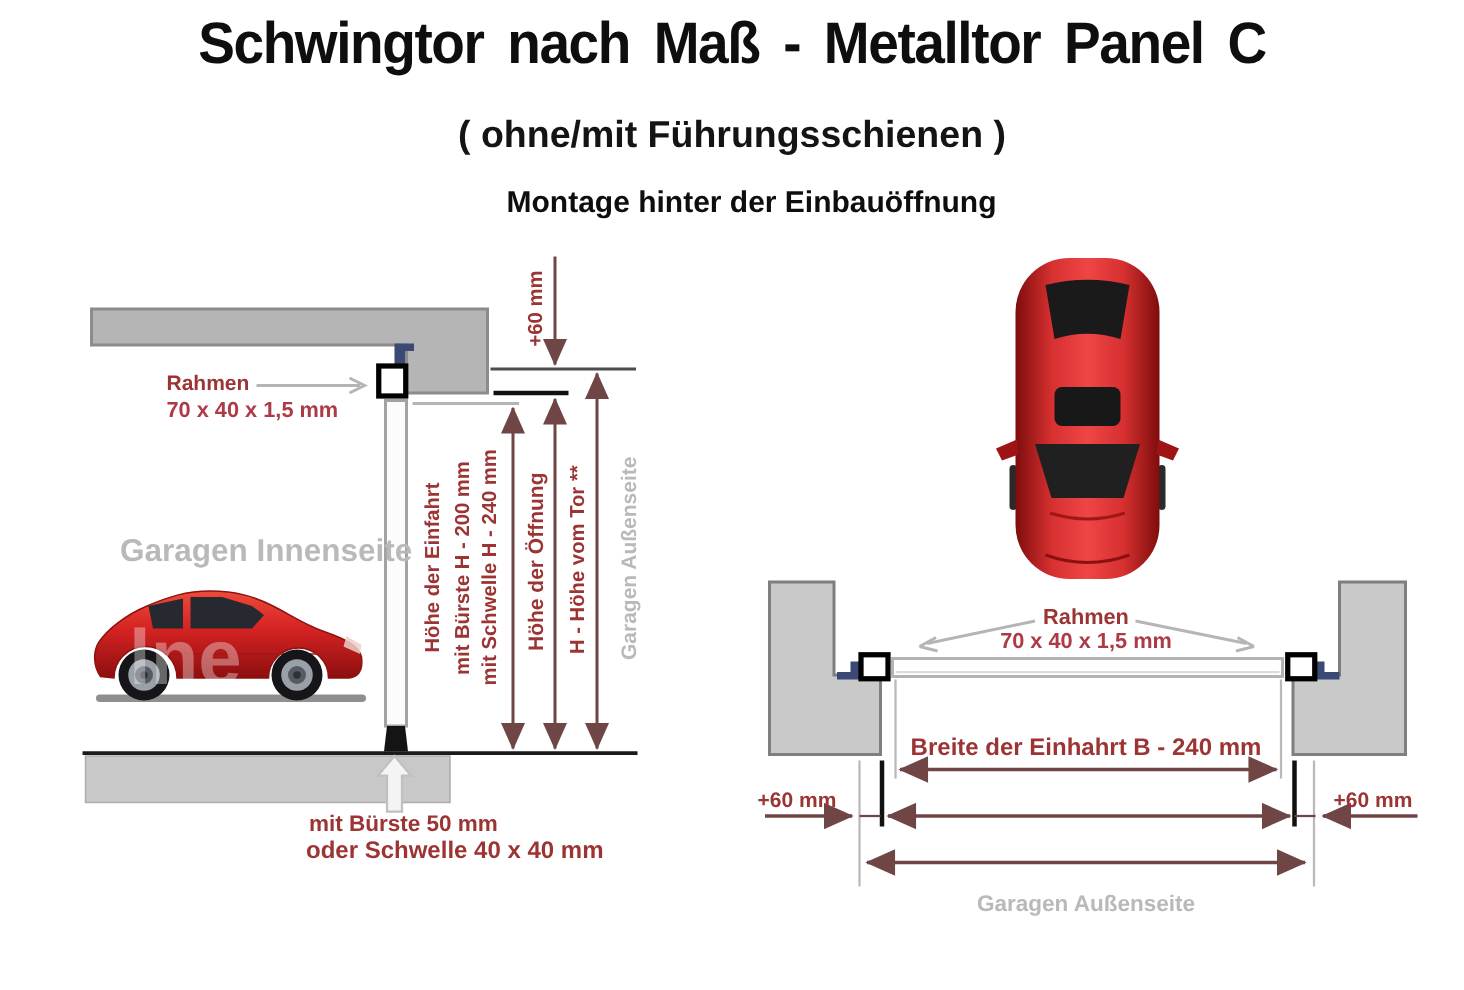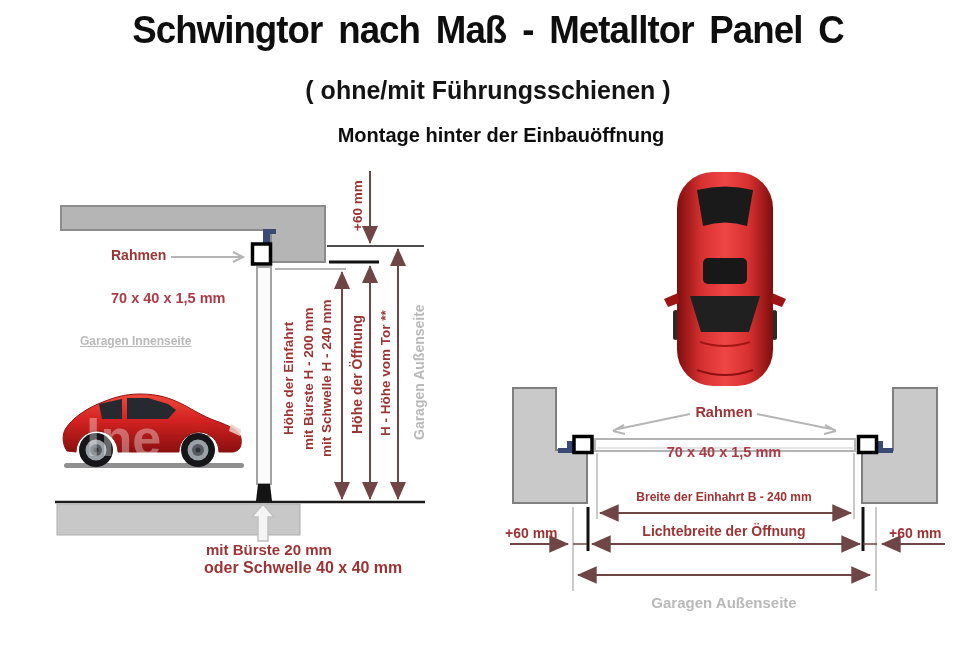--- a/index.html
+++ b/index.html
@@ -1,47 +1,47 @@
 <!DOCTYPE html>
 <html><head>
 <meta charset="utf-8">
 <style>
   html,body{margin:0;padding:0;background:#fff;}
   #page{position:relative;width:976px;height:660px;background:#fff;overflow:hidden;
         font-family:"Liberation Sans","DejaVu Sans",sans-serif;}
   .abs{position:absolute;white-space:nowrap;}
   .b{font-weight:bold;}
   .red{color:#9c3434;}
-  .red2{color:#ad3a46;margin-top:24px;}
+  .red2{color:#ad3a46;}
   .gray{color:#b9b9b9;}
   .center{text-align:center;}
   .vtext{writing-mode:vertical-rl;transform:rotate(180deg);
          display:flex;align-items:center;justify-content:center;width:18px;}
   #title{top:8px;left:0;width:976px;font-size:39px;color:#0e0e0e;letter-spacing:-1px;
          word-spacing:7px;transform:scaleX(.94);transform-origin:center;}
   #subtitle{top:76px;left:0;width:976px;font-size:25px;color:#141414;}
   #note{top:124px;left:13px;width:976px;font-size:20px;color:#0e0e0e;}
   #svgwrap{position:absolute;left:0;top:0;width:976px;height:660px;text-decoration:underline;}
   
   #rahmen1{left:111px;top:247px;font-size:14px;}
   #rahmen1size{left:111px;top:266px;font-size:14.5px;}
-  #garinnen{left:80px;top:334px;font-size:12px;text-decoration:underline;}
+  #garinnen{left:80px;top:356px;font-size:21px;}
   #mitbuerste{left:206px;top:541px;font-size:15px;}
   #oderschwelle{left:204px;top:559px;font-size:16px;}
   #v-einfahrt{left:279px;top:272px;height:213px;font-size:13.5px;}
   #v-buerste{left:299px;top:272px;height:213px;font-size:13.5px;}
   #v-schwelle{left:317px;top:272px;height:213px;font-size:13.5px;}
   #v-oeffnung{left:348px;top:270px;height:210px;font-size:14px;}
   #v-tor{left:376px;top:268px;height:210px;font-size:13.5px;}
   #v-garaussen{left:410px;top:270px;height:205px;font-size:14px;}
   #v-plus60{left:348px;top:170px;height:72px;font-size:13.5px;}
   
   #rahmen2{left:596px;top:404px;width:256px;font-size:14.5px;}
   #rahmen2size{left:596px;top:420px;width:256px;font-size:14.5px;}
-  #breite{left:559px;top:490px;width:330px;font-size:12px;}
+  #breite{left:559px;top:490px;width:330px;font-size:16px;}
   #licht{left:559px;top:523px;width:330px;font-size:14px;}
   #plus60L{left:505px;top:525px;font-size:14px;}
   #plus60R{left:889px;top:525px;font-size:14px;}
   #baussen{left:559px;top:551px;width:330px;font-size:14px;}
   #garaussen2{left:559px;top:594px;width:330px;font-size:15px;}
 </style>
 </head>
 <body>
 
 <div id="page">
@@ -172,24 +172,23 @@
   <div id="rahmen1" class="abs b red">Rahmen</div>
   <div id="rahmen1size" class="abs b red2">70 x 40 x 1,5 mm</div>
   <div id="garinnen" class="abs b gray">Garagen Innenseite</div>
   <div id="v-einfahrt" class="abs b red vtext">Höhe der Einfahrt</div>
   <div id="v-buerste" class="abs b red vtext">mit Bürste  H - 200 mm</div>
   <div id="v-schwelle" class="abs b red vtext">mit Schwelle H - 240 mm</div>
   <div id="v-oeffnung" class="abs b red vtext">Höhe der Öffnung</div>
   <div id="v-tor" class="abs b red vtext">H - Höhe vom Tor **</div>
   <div id="v-garaussen" class="abs b gray vtext">Garagen Außenseite</div>
   <div id="v-plus60" class="abs b red vtext">+60 mm</div>
-  <div id="mitbuerste" class="abs b red">mit Bürste 20 mm</div>
+  <div id="mitbuerste" class="abs b red">mit Bürste 50 mm</div>
   <div id="oderschwelle" class="abs b red">oder Schwelle 40 x 40 mm</div>
 
   <div id="rahmen2" class="abs b red center">Rahmen</div>
   <div id="rahmen2size" class="abs b red2 center">70 x 40 x 1,5 mm</div>
   <div id="breite" class="abs b red center">Breite der Einhahrt B - 240 mm</div>
-  <div id="licht" class="abs b red center">Lichtebreite der Öffnung</div>
   <div id="plus60L" class="abs b red">+60 mm</div>
   <div id="plus60R" class="abs b red">+60 mm</div>
   <div id="garaussen2" class="abs b gray center">Garagen Außenseite</div>
 
 </div>
 
 </body></html>

